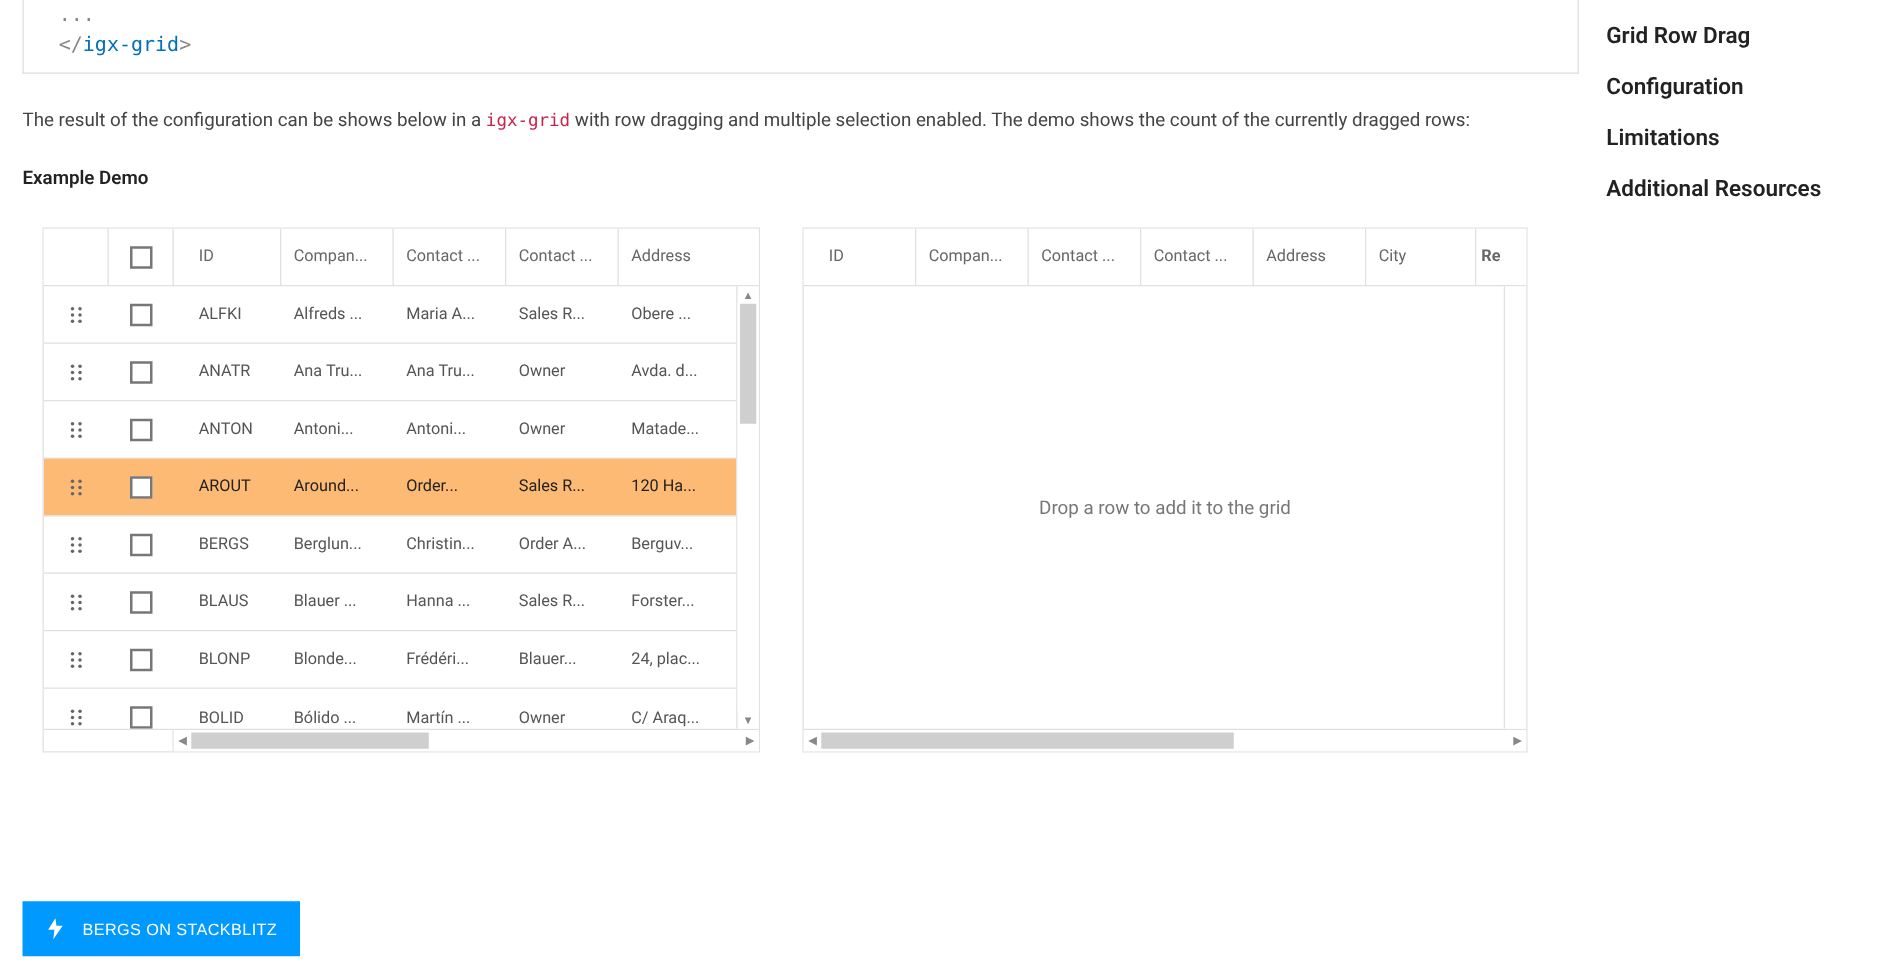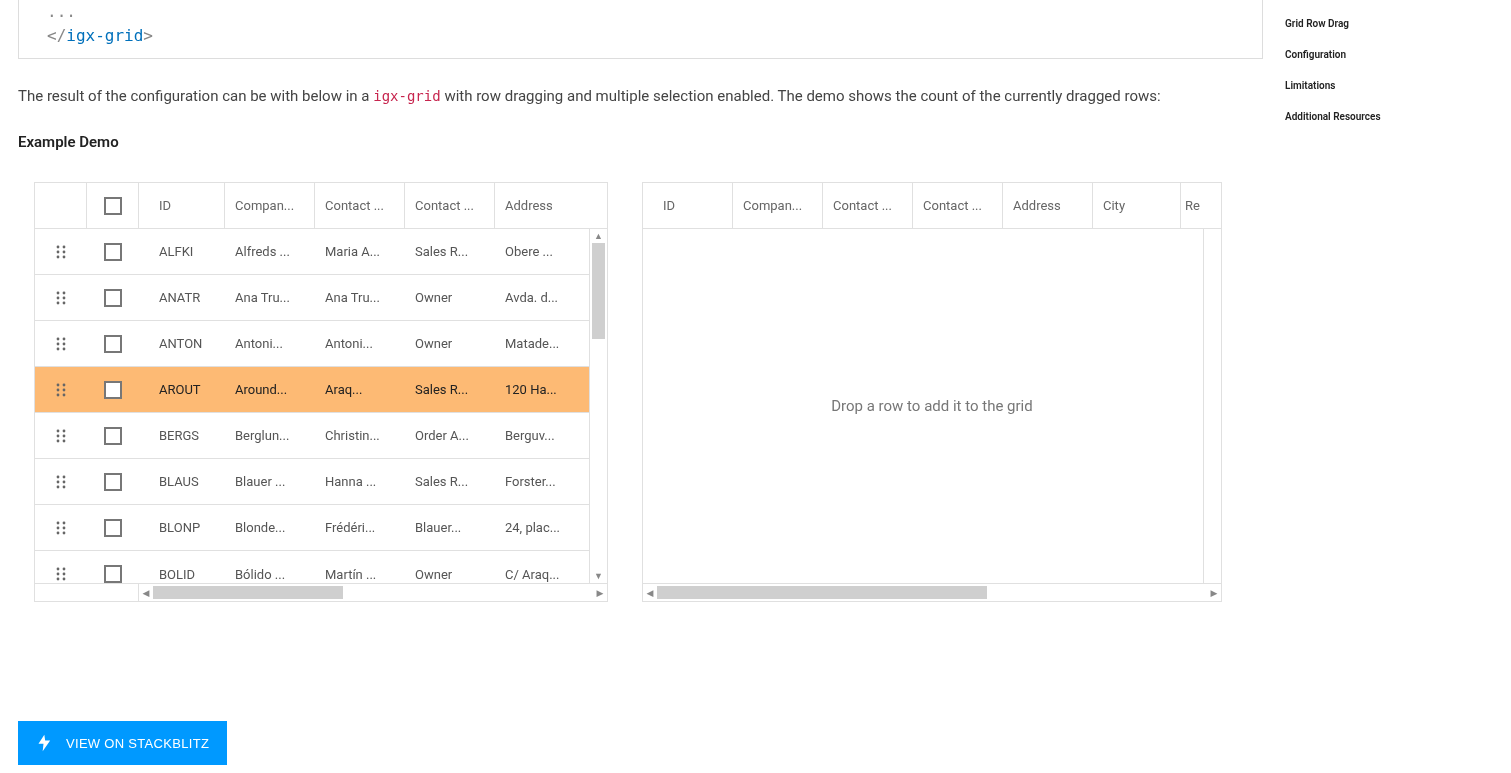--- a/index.html
+++ b/index.html
@@ -116,21 +116,21 @@
   .left .col-ctitle{width:90px;}
   .left .col-address{width:90px; border-right:none;}
 
   
   .right .col-id{width:90px; padding-left:20px;}
   .right .col-company{width:90px;}
   .right .col-cname{width:90px;}
   .right .col-ctitle{width:90px;}
   .right .col-address{width:90px;}
   .right .col-city{width:88px;}
-  .right .col-region{width:28px; border-right:none; padding:0 4px;}
+  .right .col-region{width:28px; border-right:none; padding:0 4px;font-weight:bold;}
 
   
   .grid-body{
     position:relative;
     height:354px;
     overflow:hidden;
     display:flex;
   }
   .rows-viewport{flex:1;}
 
@@ -224,37 +224,37 @@
     gap:18px;
     font-size:13px;
     letter-spacing:.5px;
     color:#333;
     cursor:pointer;
     margin-bottom:30px;
   }
   .nav-link{
     display:block;
     padding:10px 4px;
-    font-size:10px;
+    font-size:18px;
     color:#222;
     font-weight:600;
     cursor:pointer;
   }
 </style>
 </head>
 <body>
 
 <div class="page">
   <div class="main">
 
     <div class="codebox"><span class="code-punct">...</span>
 <span class="code-punct">&lt;/</span><span class="code-tag">igx-grid</span><span class="code-punct">&gt;</span></div>
 
     <div class="para">
-      <span>The result of the configuration can be with below in a </span>
+      <span>The result of the configuration can be shows below in a </span>
       <span class="inline-code">igx-grid</span>
       <span> with row dragging and multiple selection enabled. The demo shows the count of the currently dragged rows:</span>
     </div>
 
     <div class="section-heading">Example Demo</div>
 
     <div class="demo-wrap">
 
       <div class="grid-card left">
         <div class="grid-header">
@@ -356,21 +356,21 @@
                         <circle cx="9" cy="13" r="1.4"></circle>
                       </g>
                     </svg>
                   </span>
                 </div>
                 <div class="gcell col-check">
                   <div class="chk"></div>
                 </div>
                 <div class="gcell col-id">AROUT</div>
                 <div class="gcell col-company">Around...</div>
-                <div class="gcell col-cname">Araq...</div>
+                <div class="gcell col-cname">Order...</div>
                 <div class="gcell col-ctitle">Sales R...</div>
                 <div class="gcell col-address">120 Ha...</div>
               </div>
               <div class="grow">
                 <div class="gcell col-drag">
                   <span class="drag-handle">
                     <svg width="12" height="16" viewBox="0 0 12 16">
                       <g fill="#666">
                         <circle cx="3" cy="3" r="1.4"></circle>
                         <circle cx="9" cy="3" r="1.4"></circle>
@@ -511,21 +511,21 @@
           </div>
         </div>
       </div>
 
     </div>
 
     <button class="stackblitz-btn">
       <svg width="20" height="20" viewBox="0 0 24 24">
         <path fill="#fff" d="M10 2 3 13h6l-1 9 9-13h-6z"></path>
       </svg>
-      <span>VIEW ON STACKBLITZ</span>
+      <span>BERGS ON STACKBLITZ</span>
     </button>
 
   </div>
 
   <div class="sidebar">
     <div id="nav-links">
         <div class="nav-link">Grid Row Drag</div>
         <div class="nav-link">Configuration</div>
         <div class="nav-link">Limitations</div>
         <div class="nav-link">Additional Resources</div>

